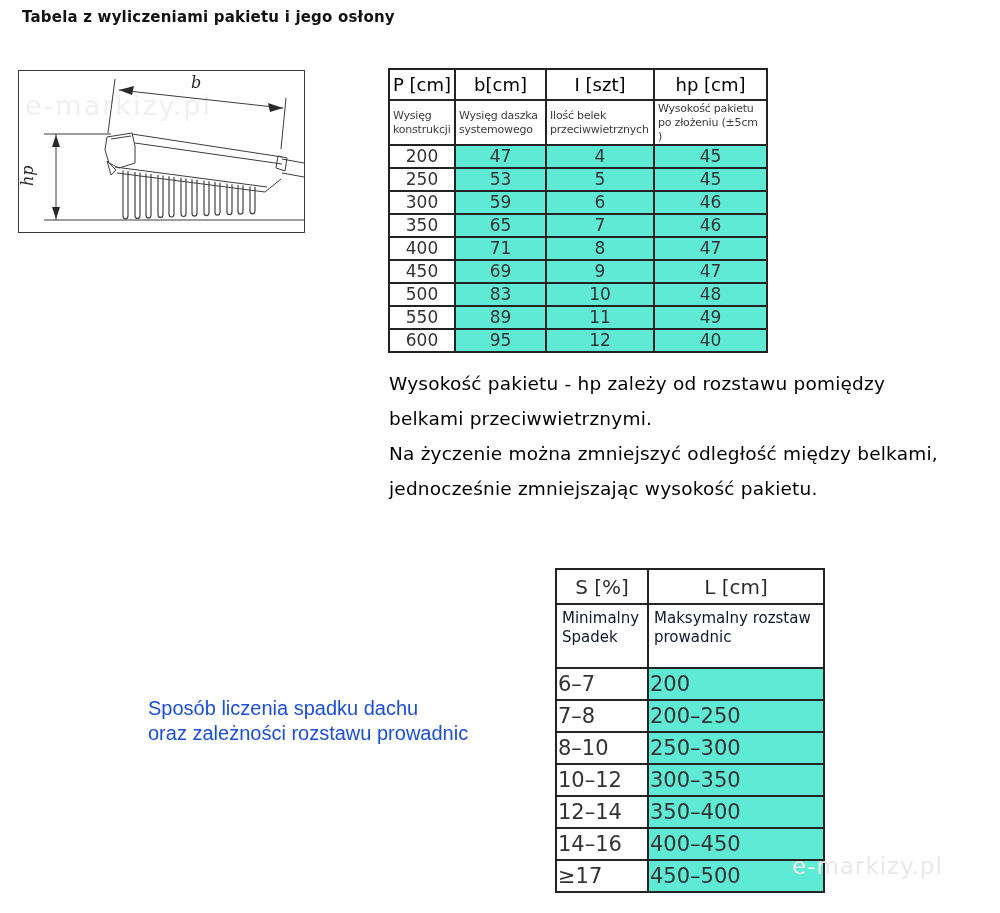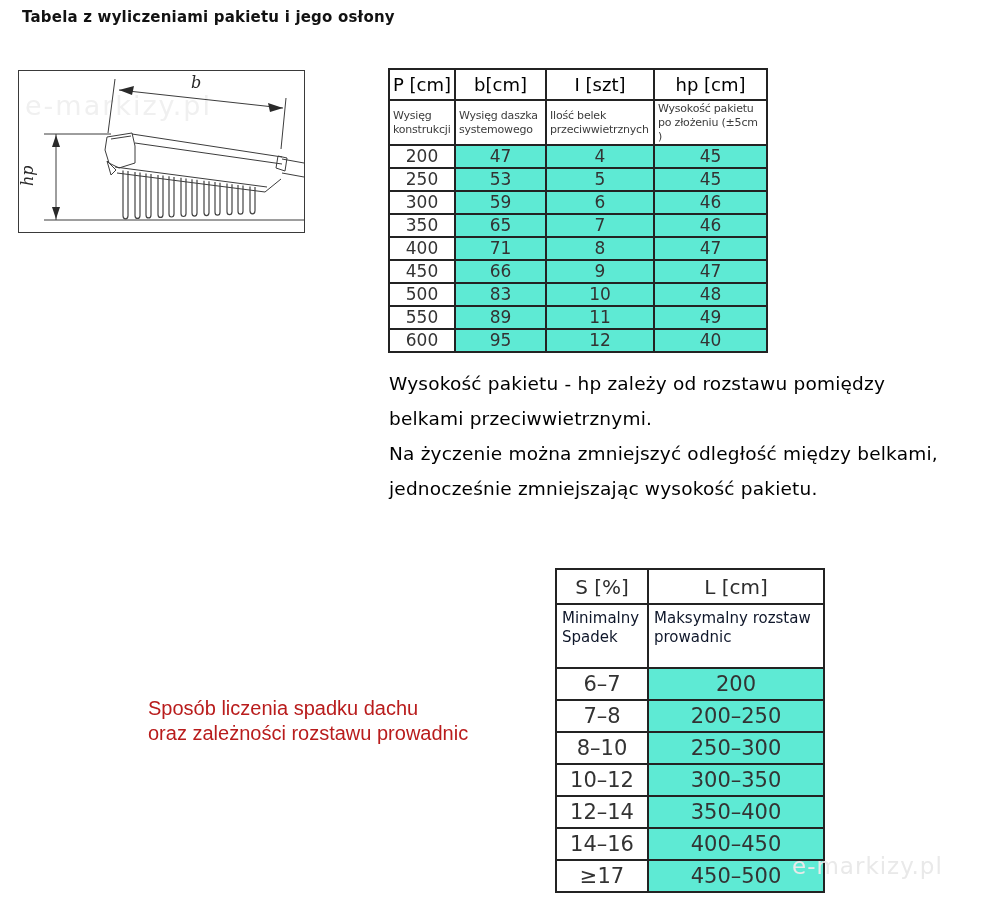--- a/index.html
+++ b/index.html
@@ -26,27 +26,27 @@
   .hl{background:#5eead4;}
   .t1{left:388px;top:68px;}
   .t1 .sym{font-size:18px;height:27px;text-align:center;color:#000000;}
   .t1 .desc{font-size:11px;height:31px;text-align:left;vertical-align:middle;
             padding:1px 1px 1px 3px;line-height:1.25;color:#3c3c3c;letter-spacing:-.2px;}
   .t1 tbody td{font-size:17px;height:19px;text-align:center;line-height:19px;}
   .t2{left:555px;top:568px;}
   .t2 .sym{font-size:20px;height:31px;text-align:center;color:#2e2e2e;}
   .t2 .desc{font-size:15px;height:42px;text-align:left;vertical-align:middle;
             padding:2px 2px 18px 5px;line-height:1.3;color:#0f172a;}
-  .t2 tbody td{font-size:21px;height:28px;text-align:center;line-height:28px;}
+  .t2 tbody td{font-size:21px;height:28px;text-align:left;line-height:28px;}
   
   .notes{position:absolute;left:389px;top:366px;color:#000000;font-size:18.5px;letter-spacing:.2px;}
   .notes div{height:35px;line-height:35px;white-space:nowrap;}
   
   .caption{position:absolute;left:148px;top:696px;
-    font-family:"Liberation Sans",sans-serif;font-size:20px;color:#b91c1c;line-height:25px;}
+    font-family:"Liberation Sans",sans-serif;font-size:20px;color:#1d4ed8;line-height:25px;}
   
   .watermark{position:absolute;left:792px;top:853px;font-size:23px;color:#e9e9e9;letter-spacing:1px;}
 </style>
 </head>
 <body>
 
 <div class="page-title">Tabela z wyliczeniami pakietu i jego osłony</div>
 
 <div class="diagram-panel">
   <svg width="285" height="161" viewBox="0 0 285 161">
@@ -149,21 +149,21 @@
         <td class="hl">46</td>
       </tr>
       <tr>
         <td>400</td>
         <td class="hl">71</td>
         <td class="hl">8</td>
         <td class="hl">47</td>
       </tr>
       <tr>
         <td>450</td>
-        <td class="hl">66</td>
+        <td class="hl">69</td>
         <td class="hl">9</td>
         <td class="hl">47</td>
       </tr>
       <tr>
         <td>500</td>
         <td class="hl">83</td>
         <td class="hl">10</td>
         <td class="hl">48</td>
       </tr>
       <tr>

